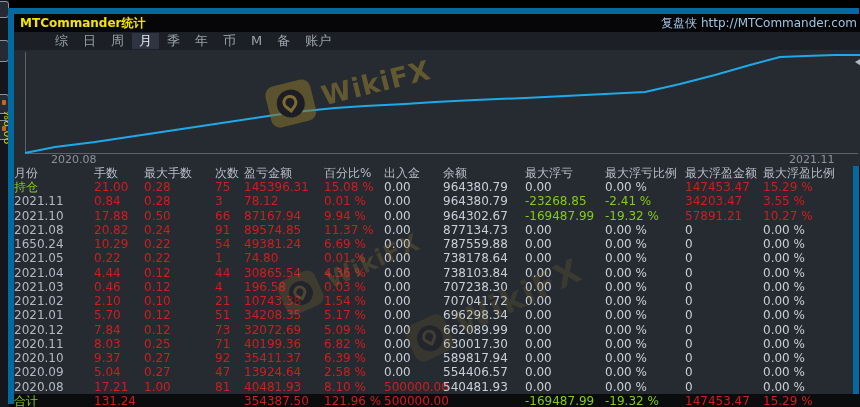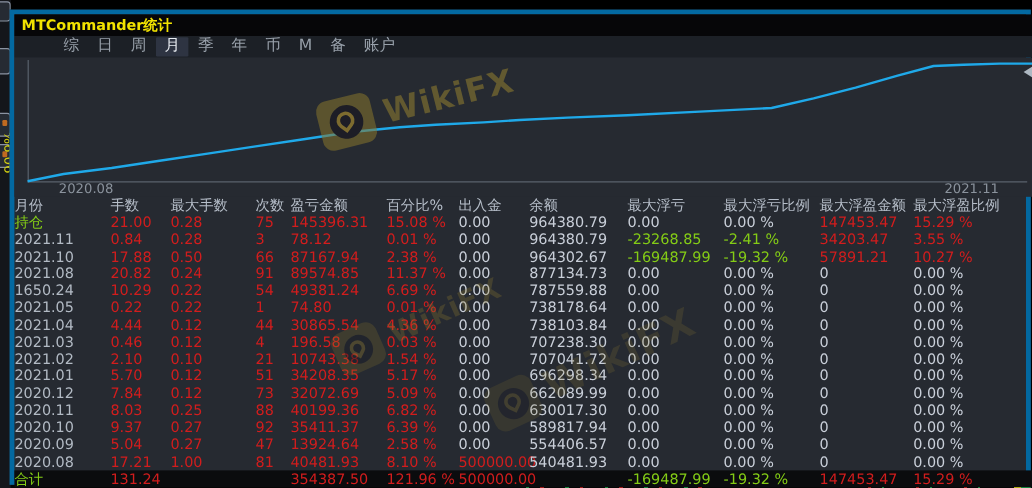--- a/index.html
+++ b/index.html
@@ -8,21 +8,21 @@
        -webkit-font-smoothing:none;}
 
   
   .left-strip{position:absolute;left:0;top:0;width:9px;height:407px;background:#14161b;overflow:hidden;z-index:1;}
   .strip-btn{position:absolute;left:-9px;width:16px;height:15px;border:1px solid #8a93a2;border-radius:3px;background:#262b33;}
   .strip-dot{position:absolute;right:2px;top:5px;width:4px;height:5px;background:#c06a20;border-radius:1px;}
   .v-label{position:absolute;left:-12px;top:118px;width:40px;color:#d3cf12;font-size:11px;
            transform:rotate(-90deg);transform-origin:center;white-space:nowrap;}
 
   
-  .win{position:absolute;left:8px;top:8px;width:851px;height:396px;border:4px solid #0369a1;
+  .win{position:absolute;left:8px;top:8px;width:851px;height:396px;border:6px solid #0369a1;
        background:#262a31;box-sizing:border-box;z-index:2;}
 
   .titlebar{position:absolute;left:0;top:0;width:849px;height:18px;background:#060608;
             display:flex;align-items:center;justify-content:space-between;padding:0 6px;box-sizing:border-box;}
   .title{color:#f2e300;font-size:12px;font-weight:bold;white-space:nowrap;}
   .brand{color:#9fc3e0;font-size:12px;white-space:nowrap;}
 
   .menubar{position:absolute;left:0;top:18px;width:849px;height:18px;background:#1c2026;
            display:flex;align-items:center;padding-left:34px;box-sizing:border-box;}
   .menu-item{color:#98a0aa;font-size:13px;padding:0 7px;margin-right:1px;cursor:default;line-height:16px;}
@@ -91,20 +91,21 @@
   <div class="strip-btn" style="top:120px;height:18px;">
       <span class="strip-dot"></span>
     </div>
   <div class="v-label">90.9%</div>
 </div>
 
 <div class="win">
 
   <div class="titlebar">
     <span class="title">MTCommander统计</span>
+    <span class="brand">复盘侠 http://MTCommander.com</span>
   </div>
 
   <div class="menubar" id="menubar">
       <span class="menu-item">综</span>
       <span class="menu-item">日</span>
       <span class="menu-item">周</span>
       <span class="menu-item sel">月</span>
       <span class="menu-item">季</span>
       <span class="menu-item">年</span>
       <span class="menu-item">币</span>
@@ -184,21 +185,21 @@
         <div class="c-g">-2.41 %</div>
         <div class="c-r">34203.47</div>
         <div class="c-r">3.55 %</div>
       </div>
       <div class="trow">
         <div class="c-m">2021.10</div>
         <div class="c-r">17.88</div>
         <div class="c-r">0.50</div>
         <div class="c-r">66</div>
         <div class="c-r">87167.94</div>
-        <div class="c-r">2.38 %</div>
+        <div class="c-r">9.94 %</div>
         <div class="c-w">0.00</div>
         <div class="c-w">964302.67</div>
         <div class="c-g">-169487.99</div>
         <div class="c-g">-19.32 %</div>
         <div class="c-r">57891.21</div>
         <div class="c-r">10.27 %</div>
       </div>
       <div class="trow">
         <div class="c-m">2021.08</div>
         <div class="c-r">20.82</div>
@@ -308,21 +309,21 @@
         <div class="c-w">662089.99</div>
         <div class="c-w">0.00</div>
         <div class="c-w">0.00 %</div>
         <div class="c-w">0</div>
         <div class="c-w">0.00 %</div>
       </div>
       <div class="trow">
         <div class="c-m">2020.11</div>
         <div class="c-r">8.03</div>
         <div class="c-r">0.25</div>
-        <div class="c-r">88</div>
+        <div class="c-r">71</div>
         <div class="c-r">40199.36</div>
         <div class="c-r">6.82 %</div>
         <div class="c-w">0.00</div>
         <div class="c-w">630017.30</div>
         <div class="c-w">0.00</div>
         <div class="c-w">0.00 %</div>
         <div class="c-w">0</div>
         <div class="c-w">0.00 %</div>
       </div>
       <div class="trow">

